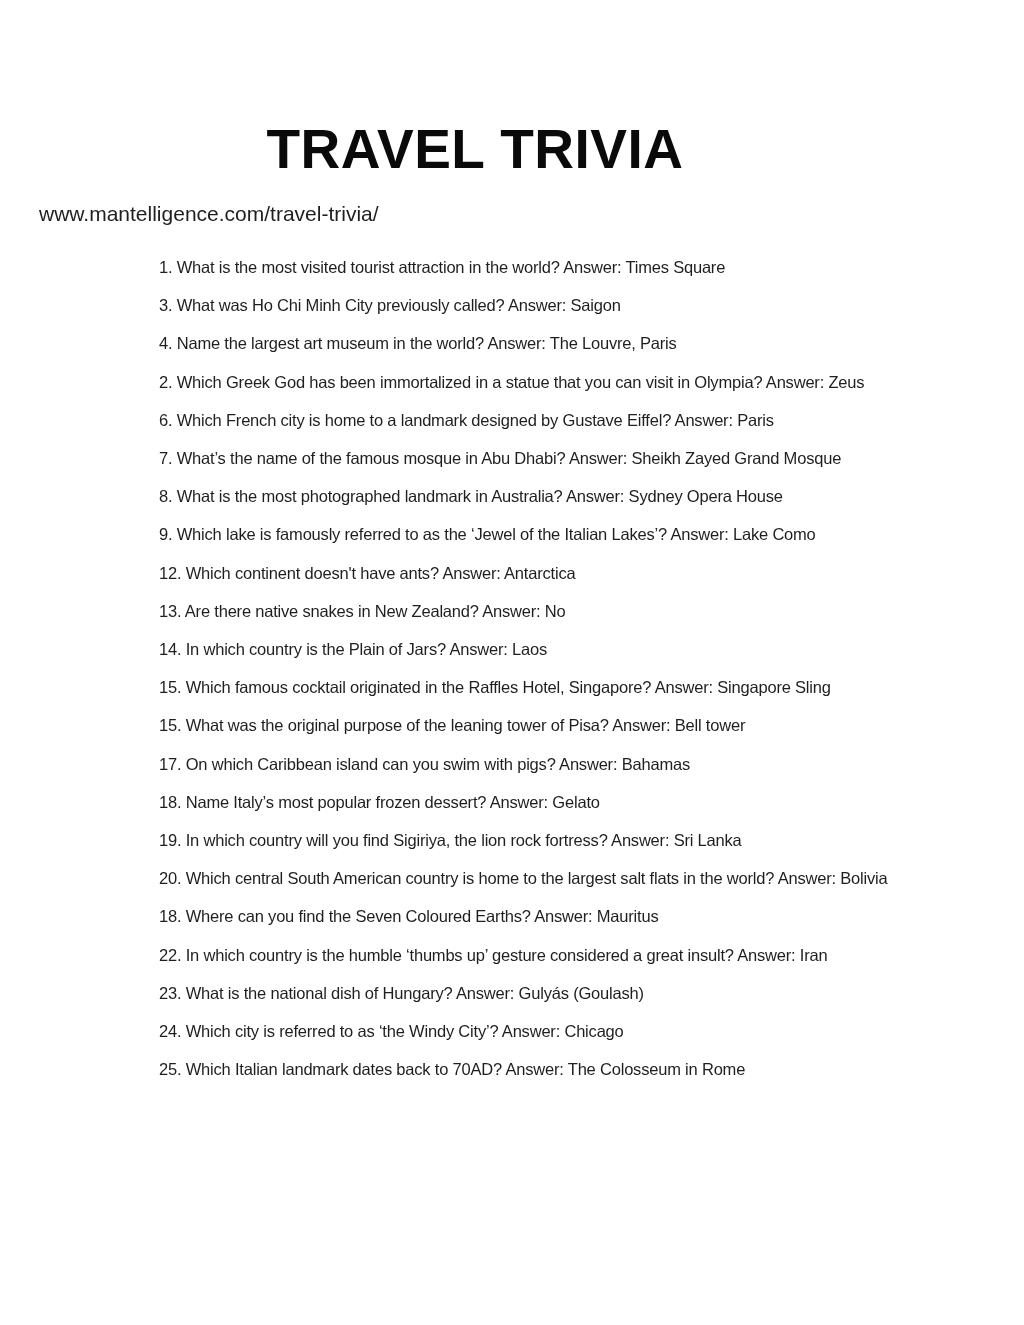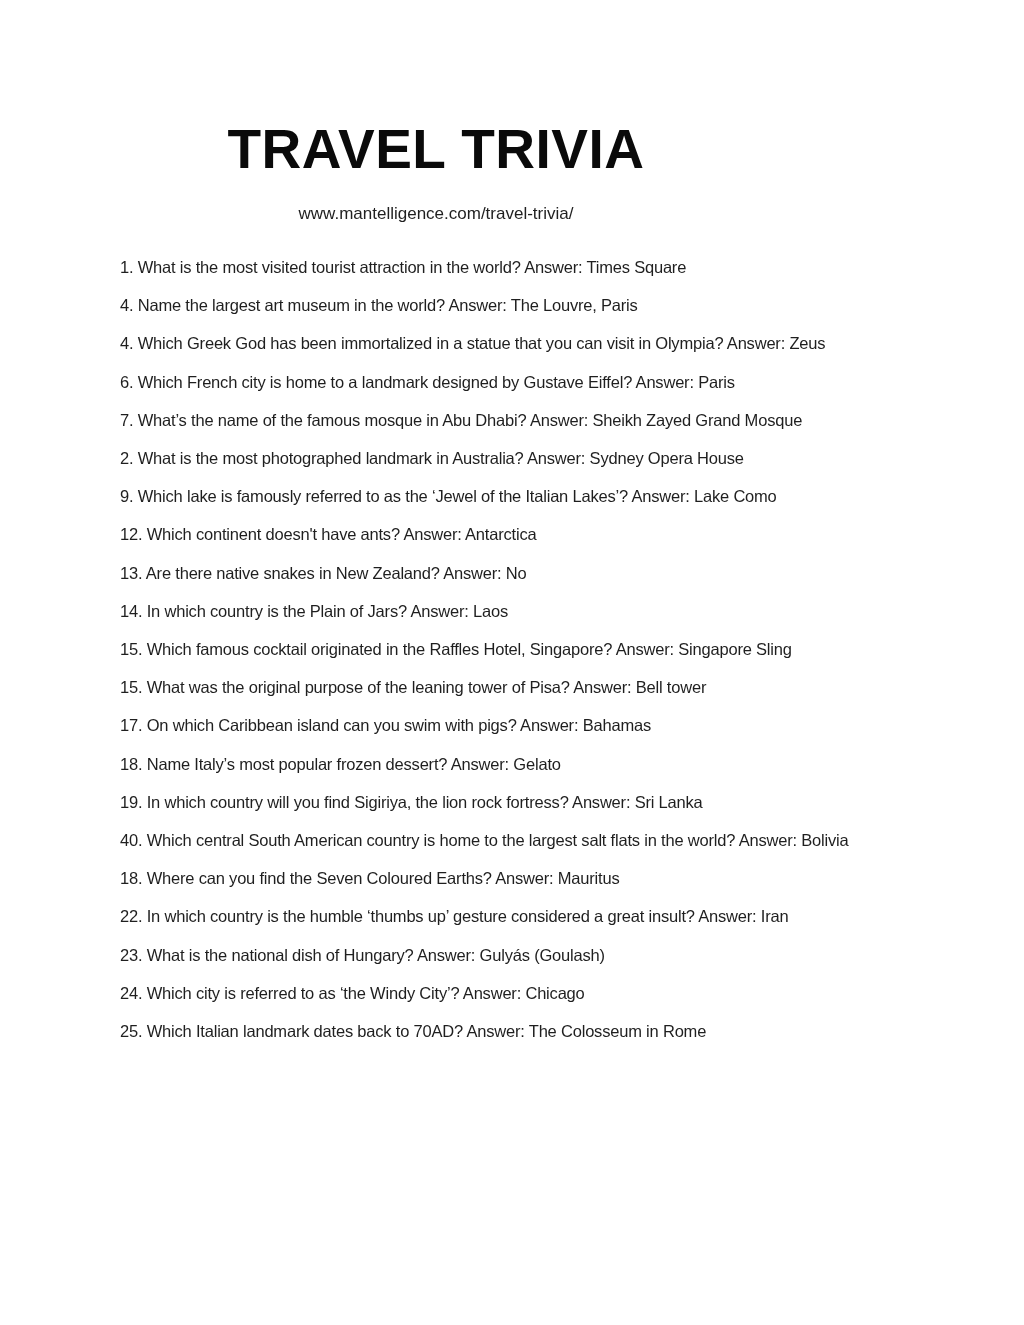--- a/index.html
+++ b/index.html
@@ -13,36 +13,36 @@
     background: var(--paper);
     font-family: "Liberation Sans", sans-serif;
   }
   .page {
     position: relative;
     width: 872px;
     height: 1325px;
     background: var(--paper);
     overflow: hidden;
     color: var(--text);
+    margin-left: 39px;
   }
   .doc-title {
     margin: 0;
     padding-top: 122px;
     text-align: center;
     font-size: 55px;
     line-height: 1.0;
     font-weight: 700;
     letter-spacing: 0.5px;
     color: var(--title);
     font-family: "Liberation Sans", sans-serif;
   }
   .doc-url {
     margin-top: 27px;
-    text-align: center;
-    font-size: 17px;
+    font-size: 21px;
     line-height: 20px;
     color: var(--text);
   }
   .trivia-list {
     margin: 24px 0 0 120px;
   }
   .item {
     font-size: 16.5px;
     letter-spacing: -0.2px;
     line-height: 38.2px;
@@ -51,34 +51,35 @@
   }
 </style>
 </head>
 <body>
 
 <div class="page">
   <h1 class="doc-title">TRAVEL TRIVIA</h1>
   <div class="doc-url">www.mantelligence.com/travel-trivia/</div>
   <div class="trivia-list">
       <div class="item">1. What is the most visited tourist attraction in the world? Answer: Times Square</div>
+      <div class="item">3. What was Ho Chi Minh City previously called? Answer: Saigon</div>
       <div class="item">4. Name the largest art museum in the world? Answer: The Louvre, Paris</div>
-      <div class="item">4. Which Greek God has been immortalized in a statue that you can visit in Olympia? Answer: Zeus</div>
+      <div class="item">2. Which Greek God has been immortalized in a statue that you can visit in Olympia? Answer: Zeus</div>
       <div class="item">6. Which French city is home to a landmark designed by Gustave Eiffel? Answer: Paris</div>
       <div class="item">7. What’s the name of the famous mosque in Abu Dhabi? Answer: Sheikh Zayed Grand Mosque</div>
-      <div class="item">2. What is the most photographed landmark in Australia? Answer: Sydney Opera House</div>
+      <div class="item">8. What is the most photographed landmark in Australia? Answer: Sydney Opera House</div>
       <div class="item">9. Which lake is famously referred to as the ‘Jewel of the Italian Lakes’? Answer: Lake Como</div>
       <div class="item">12. Which continent doesn't have ants? Answer: Antarctica</div>
       <div class="item">13. Are there native snakes in New Zealand? Answer: No</div>
       <div class="item">14. In which country is the Plain of Jars? Answer: Laos</div>
       <div class="item">15. Which famous cocktail originated in the Raffles Hotel, Singapore? Answer: Singapore Sling</div>
       <div class="item">15. What was the original purpose of the leaning tower of Pisa? Answer: Bell tower</div>
       <div class="item">17. On which Caribbean island can you swim with pigs? Answer: Bahamas</div>
       <div class="item">18. Name Italy’s most popular frozen dessert? Answer: Gelato</div>
       <div class="item">19. In which country will you find Sigiriya, the lion rock fortress? Answer: Sri Lanka</div>
-      <div class="item">40. Which central South American country is home to the largest salt flats in the world? Answer: Bolivia</div>
+      <div class="item">20. Which central South American country is home to the largest salt flats in the world? Answer: Bolivia</div>
       <div class="item">18. Where can you find the Seven Coloured Earths? Answer: Mauritus</div>
       <div class="item">22. In which country is the humble ‘thumbs up’ gesture considered a great insult? Answer: Iran</div>
       <div class="item">23. What is the national dish of Hungary? Answer: Gulyás (Goulash)</div>
       <div class="item">24. Which city is referred to as ‘the Windy City’? Answer: Chicago</div>
       <div class="item">25. Which Italian landmark dates back to 70AD? Answer: The Colosseum in Rome</div>
     </div>
 </div>
 
 </body></html>

